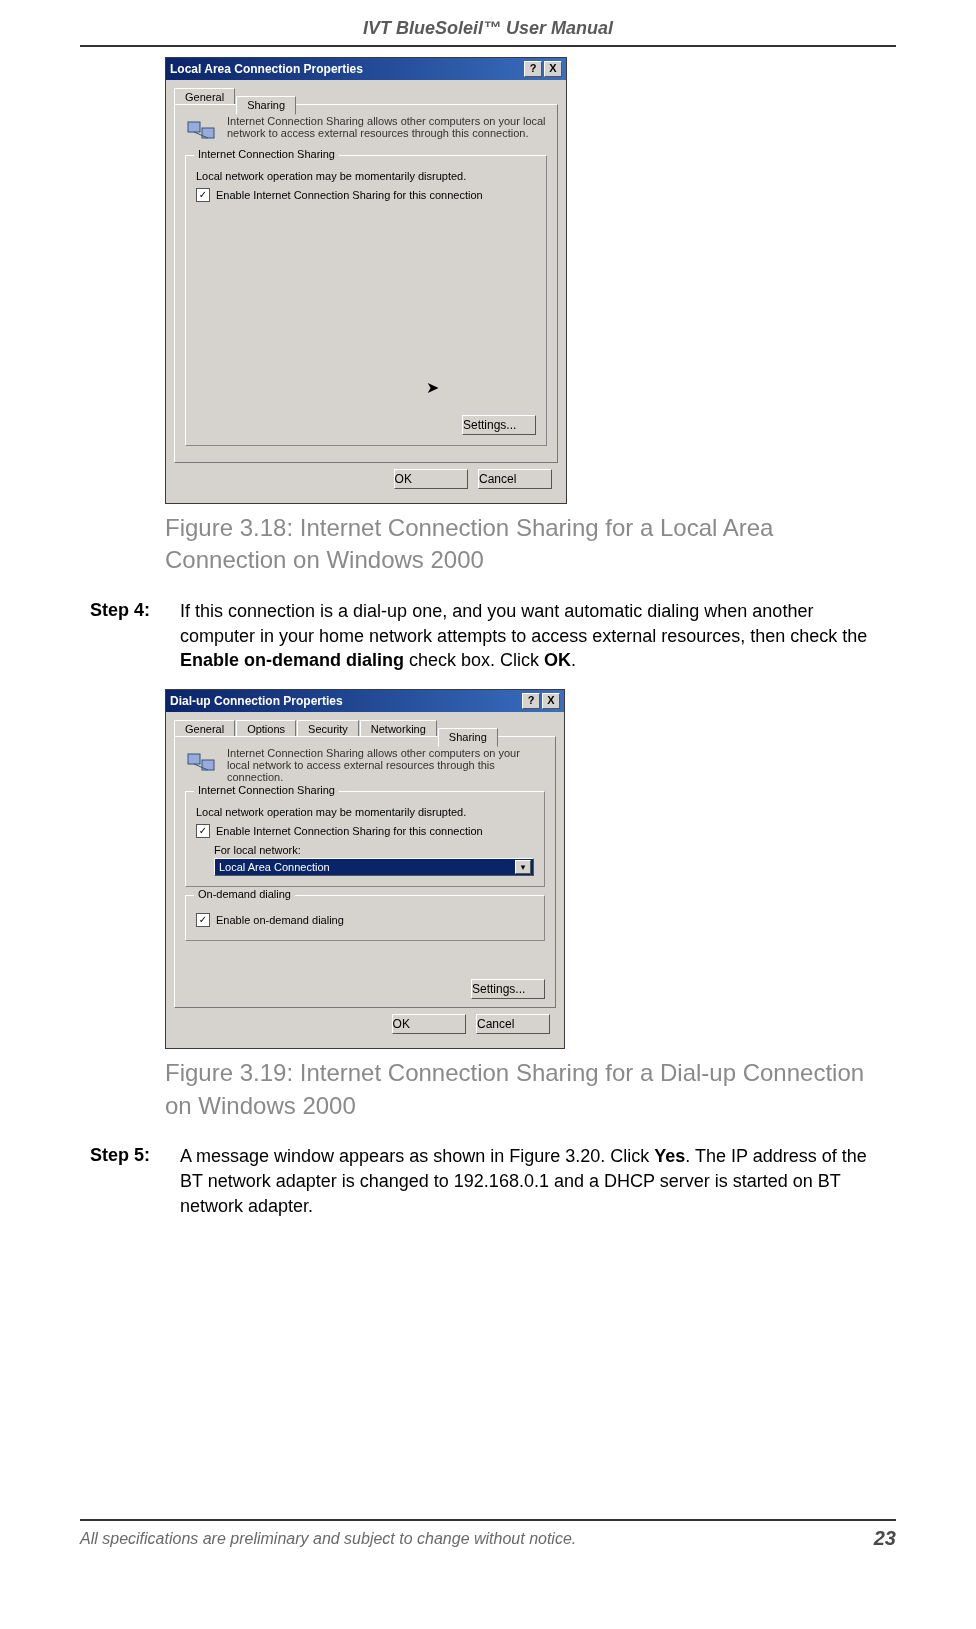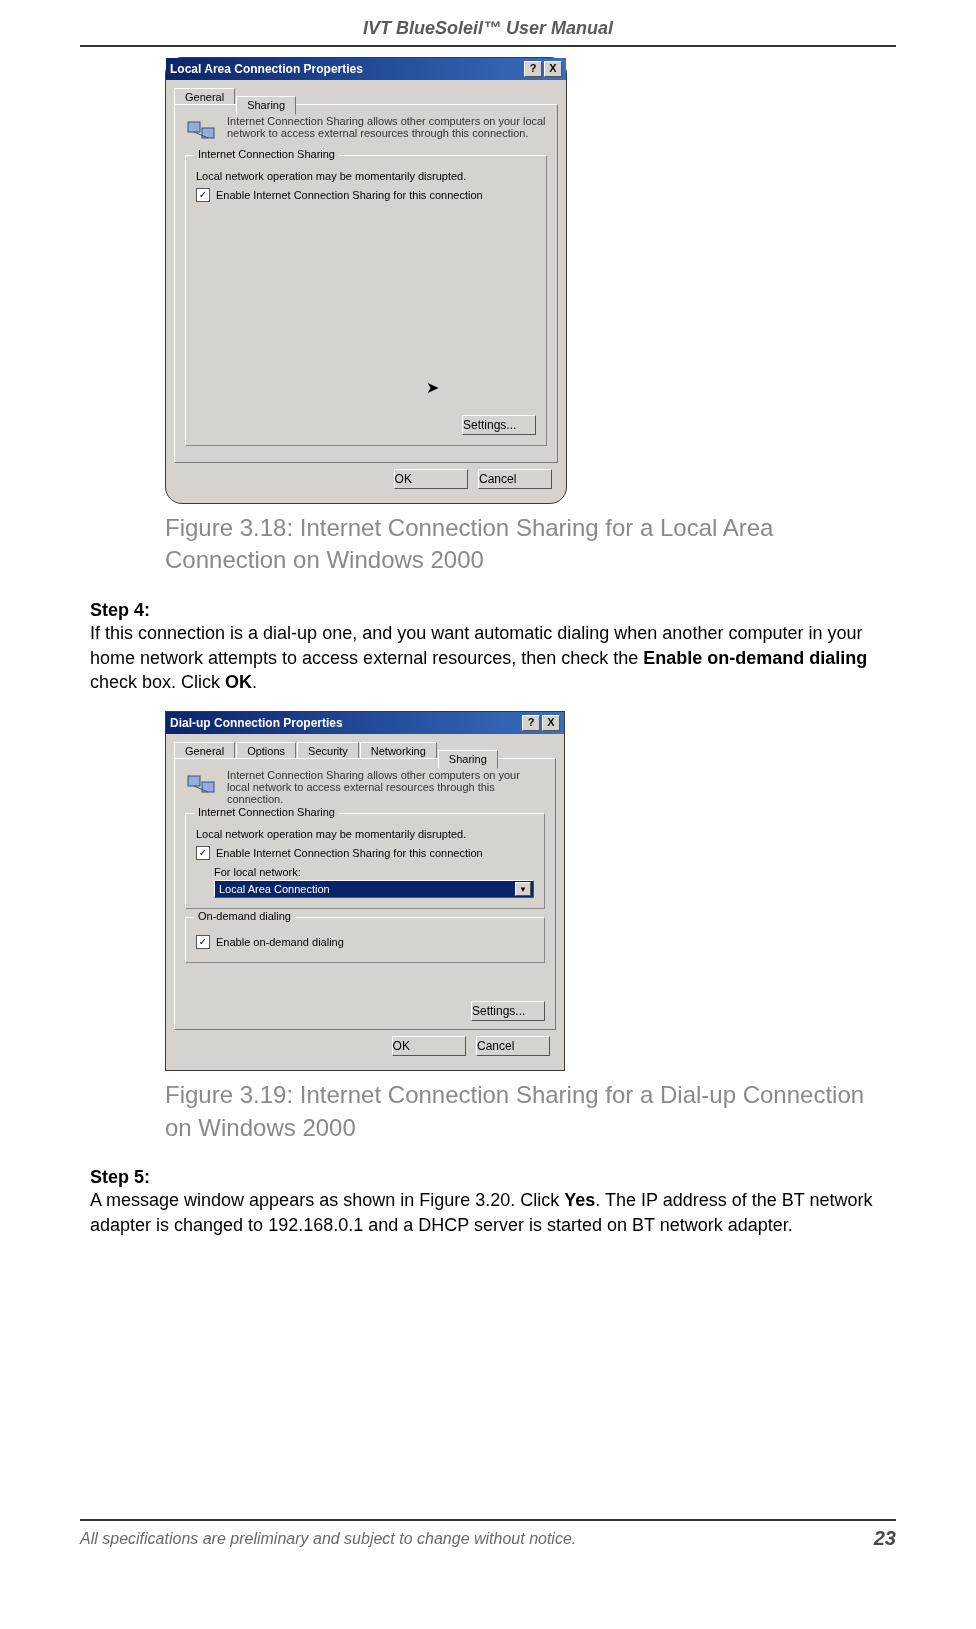--- a/index.html
+++ b/index.html
@@ -37,42 +37,41 @@
   }
   .fig-caption {
     color: #8a8a8a;
     font-size: 24px;
     line-height: 1.35;
     margin: 8px 0 22px 0;
   }
   .step-block {
     display: flex;
     margin-bottom: 16px;
-    flex-direction: column;
   }
   .step-label {
     font-weight: bold;
     min-width: 90px;
     font-size: 18px;
     padding-top: 1px;
   }
   .step-body {
     font-size: 18px;
     line-height: 1.38;
   }
   .step-body b { font-weight: bold; }
 
   
   .win {
     border: 1px solid #3a3a3a;
     background: #d6d3ce;
     font-family: Tahoma, sans-serif;
     color: #000;
   }
-  .win1 { width: 400px; border-radius: 17px; }
+  .win1 { width: 400px; }
   .win2 { width: 398px; }
   .titlebar {
     background: linear-gradient(to right, #0a246a, #3a6ebf);
     color: #fff;
     font-weight: bold;
     font-size: 12px;
     padding: 3px 4px;
     display: flex;
     align-items: center;
   }

